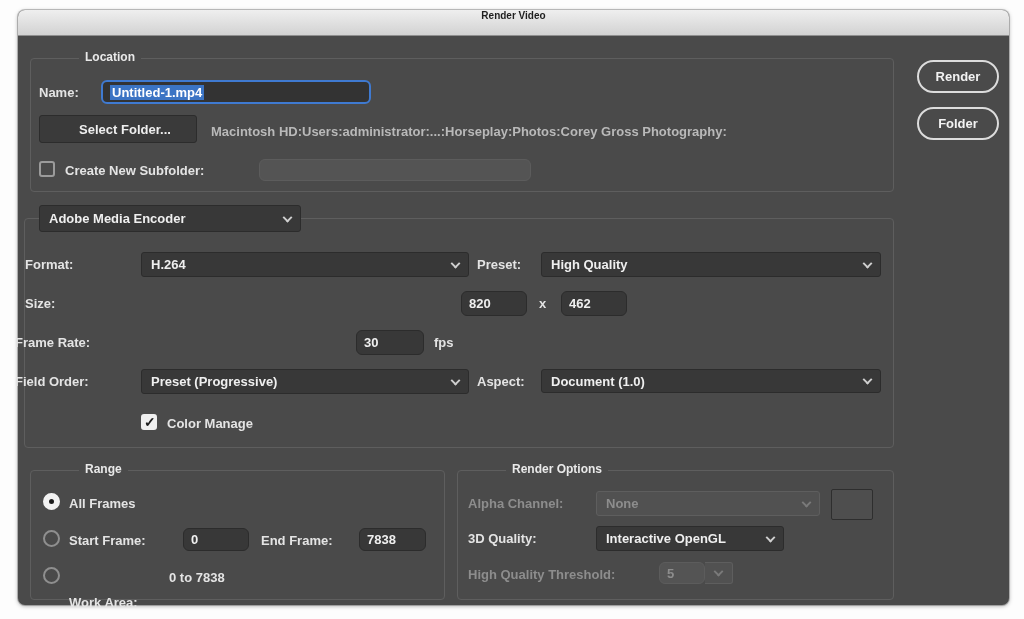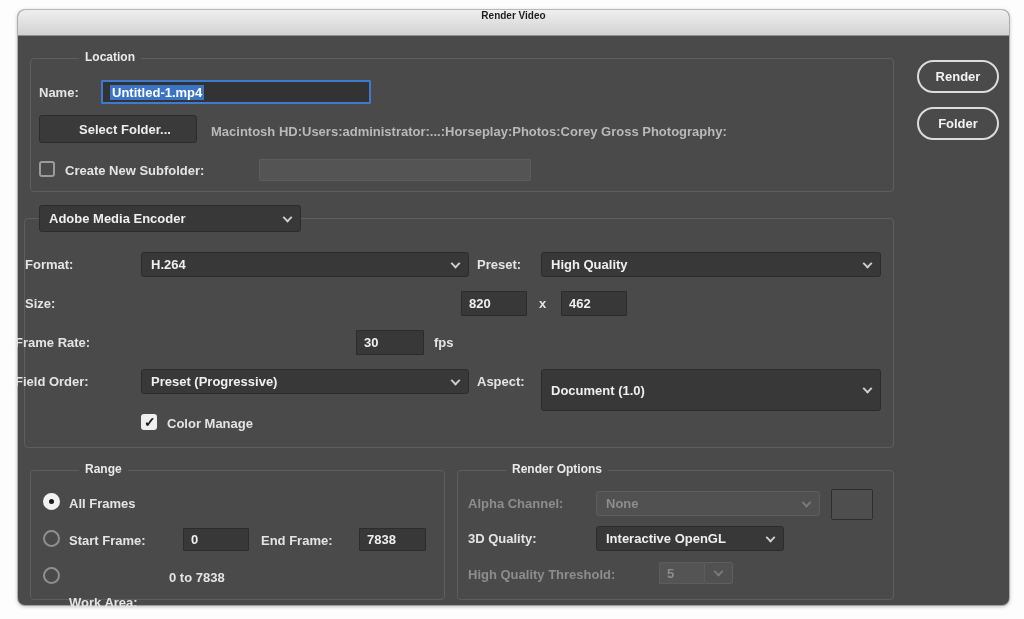--- a/index.html
+++ b/index.html
@@ -48,21 +48,21 @@
   .dropdown .dd-text { white-space:nowrap; overflow:hidden; }
   .chevron {
     position:absolute; right:9px; top:50%; width:7px; height:7px;
     border-right:2px solid #cfcfcf; border-bottom:2px solid #cfcfcf;
     transform:translateY(-70%) rotate(45deg);
   }
   .dropdown.disabled { background:#515151; border-color:#5e5e5e; color:#8d8d8d; }
   .dropdown.disabled .chevron { border-color:#7a7a7a; }
   .textbox {
     position:absolute; background:#383838; border:1px solid #2c2c2c;
-    border-radius:1px; display:flex; align-items:center; padding:0 7px;
+    border-radius:6px; display:flex; align-items:center; padding:0 7px;
     color:#efefef; font-size:13px; font-weight:700;
   }
   .textbox.focus { border:2px solid #3f7ad1; background:#333333; }
   .textbox .sel { background:#3b74c4; color:#ffffff; padding:0 2px; }
   .textbox.disabled { background:#545454; border-color:#5c5c5c; color:#8d8d8d; }
   .btn {
     position:absolute; background:#3a3a3a; border:1px solid #2c2c2c;
     border-radius:3px; display:flex; align-items:center; justify-content:center;
     color:#efefef; font-size:13px; font-weight:700; cursor:default;
   }
@@ -162,21 +162,21 @@
         <span>30</span>
       </div>
       <span class="lbl" style="left:409px; top:116px;">fps</span>
 
       <span class="lbl right" style="left:-10px; top:155px; width:116px;">Field Order:</span>
       <div class="dropdown" style="left:116px; top:150px; width:328px; height:25px;">
         <span class="dd-text">Preset (Progressive)</span>
         <span class="chevron"></span>
       </div>
       <span class="lbl right" style="left:452px; top:155px; width:56px;">Aspect:</span>
-      <div class="dropdown" style="left:516px; top:150px; width:340px; height:42px;">
+      <div class="dropdown" style="left:516px; top:150px; width:340px; height:24px;">
         <span class="dd-text">Document (1.0)</span>
         <span class="chevron"></span>
       </div>
 
       <span class="checkbox checked" style="left:116px; top:195px;"></span>
       <span class="lbl" style="left:142px; top:197px;">Color Manage</span>
     </div>
 
     <div class="groupbox" style="left:12px; top:460px; width:415px; height:130px;">
       <span class="legend">Range</span>

